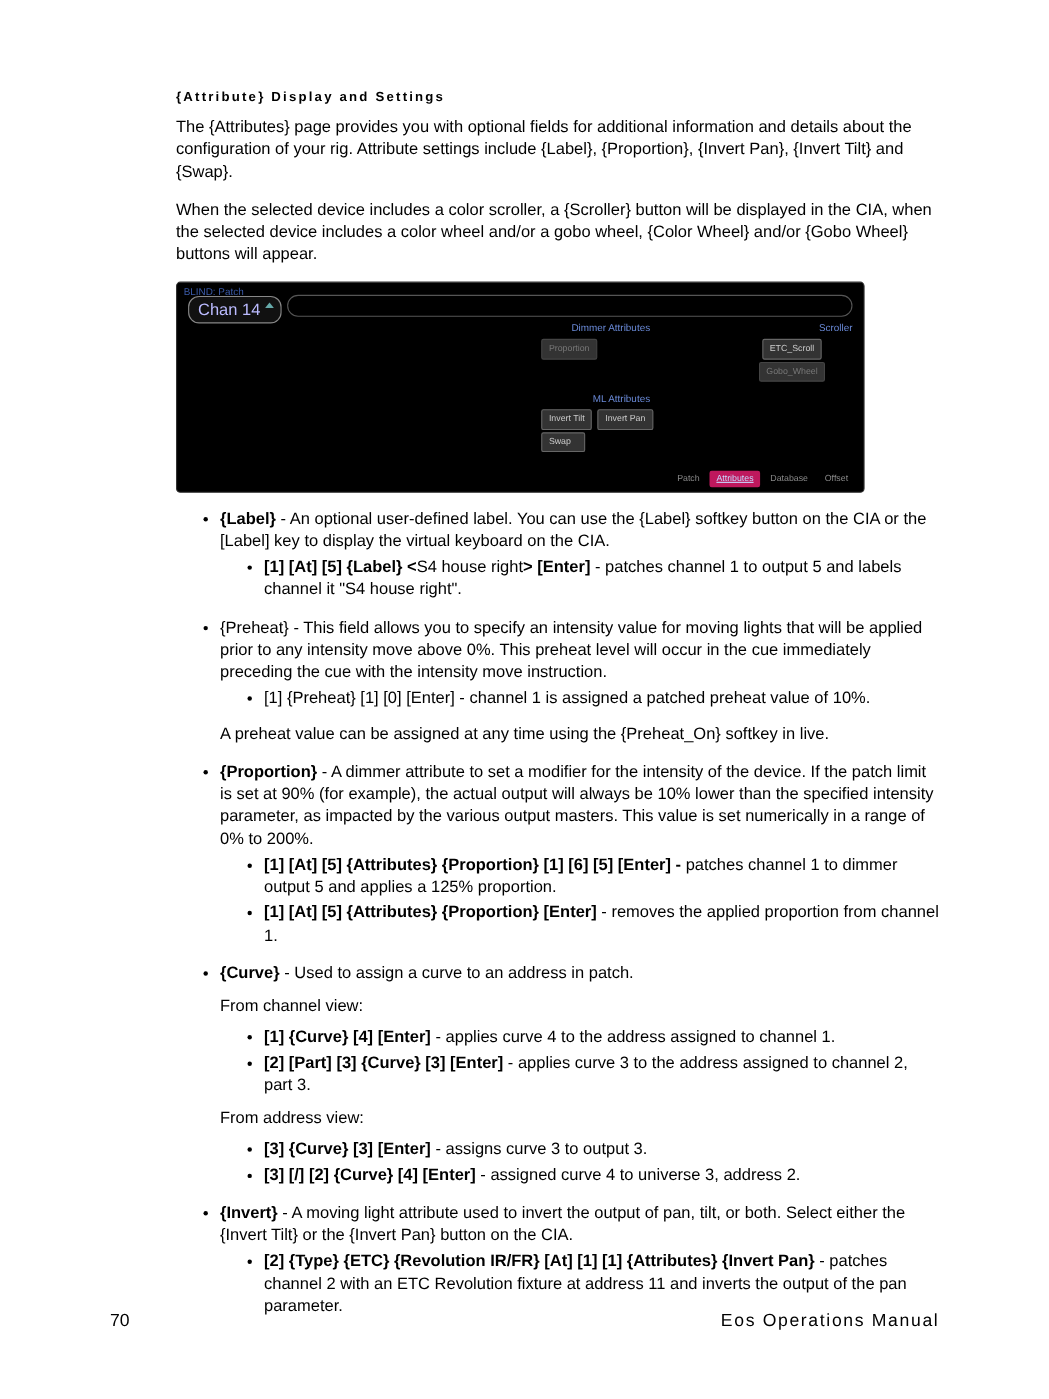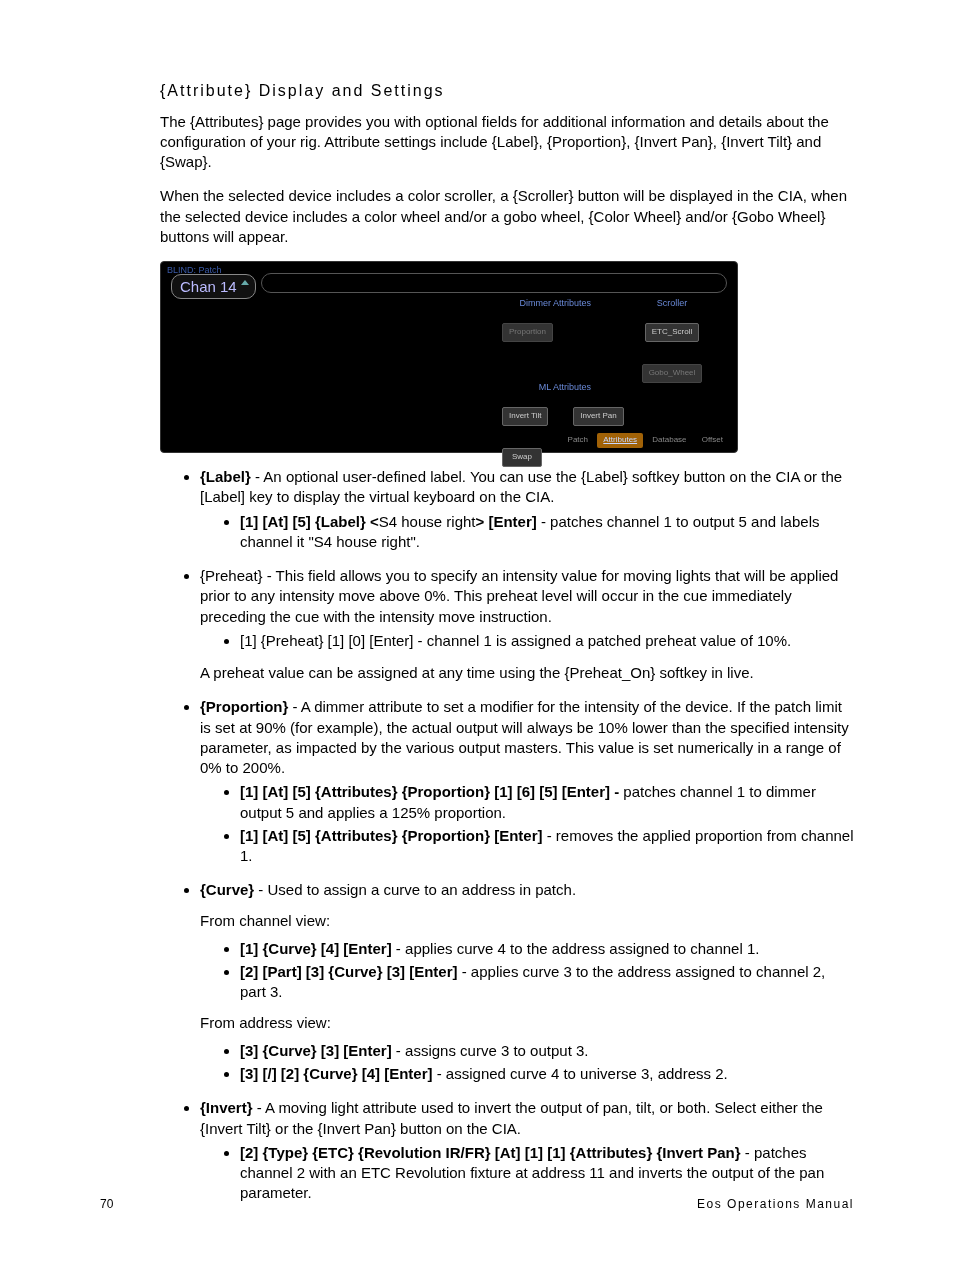--- a/index.html
+++ b/index.html
@@ -13,22 +13,22 @@
   }
   .page {
     width: 954px;
     height: 1272px;
     box-sizing: border-box;
     padding: 80px 100px 40px 160px;
     position: relative;
   }
   .heading {
     font-family: Arial, Helvetica, sans-serif;
-    font-weight: normal;
-    font-size: 16px;
+    font-weight: bold;
+    font-size: 12px;
     letter-spacing: 2px;
     margin-bottom: 10px;
   }
   .para {
     margin: 0 0 14px 0;
   }
   ul.outer {
     list-style: disc;
     margin: 8px 0 0 0;
     padding-left: 40px;
@@ -47,29 +47,29 @@
   .sub-para {
     margin: 10px 0 8px 40px;
   }
   .footer {
     position: absolute;
     bottom: 60px;
     left: 100px;
     right: 100px;
     display: flex;
     justify-content: space-between;
-    font-size: 12px;
+    font-size: 16px;
   }
   .footer-right {
     letter-spacing: 1.5px;
   }
 
   
   .figure {
-    width: 578px;
+    width: 626px;
     margin: 6px 0 14px 0;
   }
   .screen {
     background: #000;
     border: 1px solid #333;
     border-radius: 4px;
     color: #bbb;
     font-size: 10px;
     position: relative;
     height: 190px;
@@ -124,40 +124,39 @@
     margin-bottom: 3px;
     text-align: right;
   }
   .btn {
     display: inline-block;
     border: 1px solid #666;
     background: #333;
     color: #ccc;
     padding: 3px 6px;
     font-size: 8px;
-    margin: 11px;
+    margin: 1px;
     border-radius: 2px;
     min-width: 26px;
-    text-align: center;
   }
   .btn.dim { color: #777; border-color: #444; }
   .btn-row { white-space: nowrap; }
   .tabs {
     position: absolute;
     bottom: 4px; right: 8px;
     font-size: 8px;
     color: #888;
   }
   .tab {
     display: inline-block;
     padding: 2px 6px;
     margin-left: 1px;
   }
   .tab.active {
-    background: #a16207;
+    background: #be185d;
     color: #c8d8ff;
     border-radius: 2px;
     text-decoration: underline;
   }
   b { font-weight: bold; }
 </style>
 </head>
 <body>
 
 <div class="page">
@@ -179,21 +178,21 @@
         <div style="height:28px"></div>
         <div class="section-label">ML Attributes</div>
         <div class="btn-row">
           <span class="btn">Invert Tilt</span>
           <span class="btn">Invert Pan</span>
         </div>
         <div class="btn-row"><span class="btn">Swap</span></div>
       </div>
 
       <div class="col-right">
-        <div class="section-label" style="text-align:center">Scroller</div>
+        <div class="section-label" style="">Scroller</div>
         <div style="text-align:center"><span class="btn">ETC_Scroll</span></div>
         <div style="text-align:center"><span class="btn dim">Gobo_Wheel</span></div>
       </div>
 
       <div class="tabs">
         <span class="tab">Patch</span>
         <span class="tab active">Attributes</span>
         <span class="tab">Database</span>
         <span class="tab">Offset</span>
       </div>

